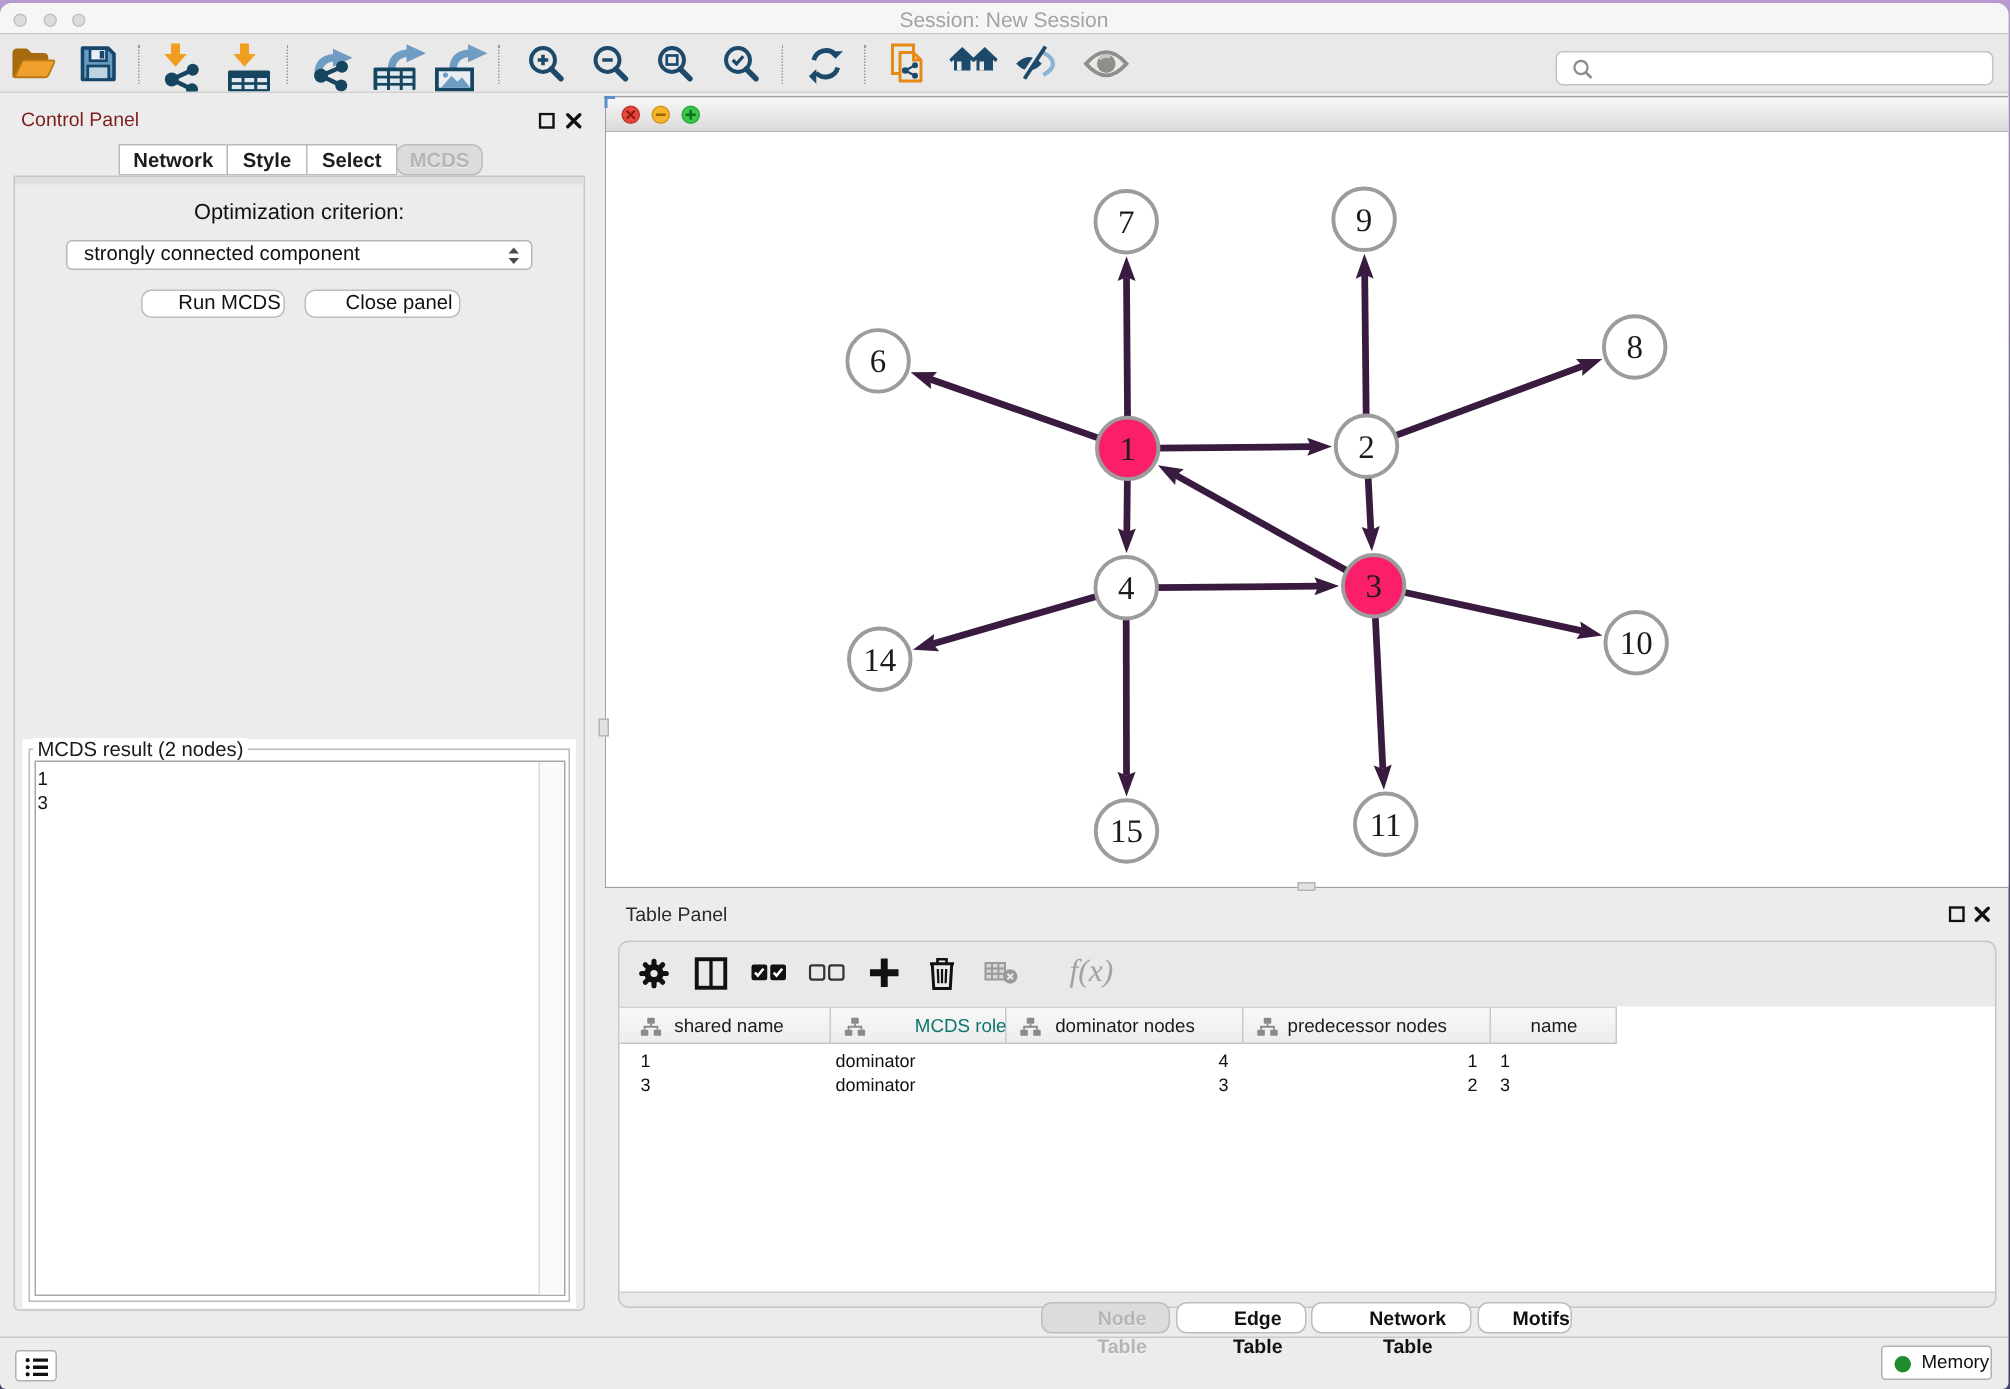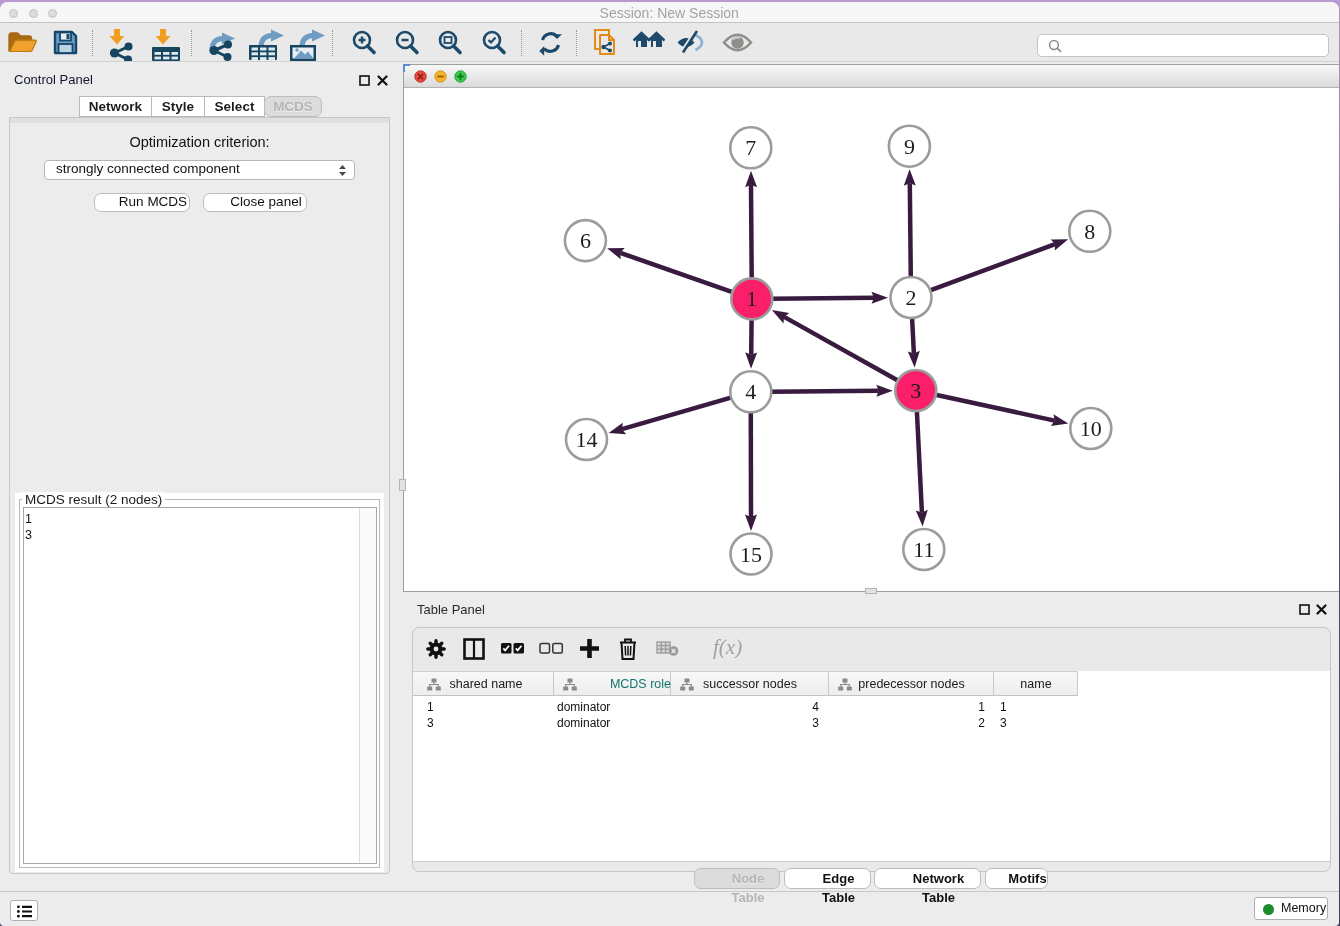--- a/index.html
+++ b/index.html
@@ -168,21 +168,21 @@
   </svg>
 
   <div class="abs" style="left:1037px;top:11px;width:292px;height:23px;background:#fff;border:1px solid #c4c4c4;border-radius:5px;">
     <svg class="ic" style="left:10px;top:4px" width="15" height="15" viewBox="0 0 15 15">
       <circle cx="6" cy="6" r="4.4" fill="none" stroke="#8b8b8b" stroke-width="1.5"></circle>
       <path d="M9.2 9.2 L13 13" stroke="#8b8b8b" stroke-width="1.7"></path>
     </svg>
   </div>
 </div>
 
-<div class="abs" style="left:14px;top:70px;font-size:13px;color:#0f172a;">Control Panel</div>
+<div class="abs" style="left:14px;top:70px;font-size:13px;color:#7f1d1d;">Control Panel</div>
 <svg class="ic" style="left:359px;top:73px" width="11" height="11" viewBox="0 0 11 11">
       <rect x="1" y="1" width="9" height="9" fill="none" stroke="#111" stroke-width="1.6"></rect>
     </svg>
 <svg class="ic" style="left:377px;top:73px" width="11" height="11" viewBox="0 0 11 11">
       <path d="M1.5 1.5 L9.5 9.5 M9.5 1.5 L1.5 9.5" stroke="#111" stroke-width="2.2" stroke-linecap="round"></path>
     </svg>
 
 <div class="abs" style="left:9px;top:115px;width:381px;height:757px;background:#ececec;border:1px solid #c6c6c6;border-radius:0 0 4px 4px;"></div>
 <div class="abs" style="left:10px;top:116px;width:379px;height:5px;background:#e0e0e0;"></div>
 
@@ -359,21 +359,21 @@
   <div class="abs" style="left:141px;top:49px;width:117px;text-align:right;font-size:12.5px;color:#0f766e;">MCDS role</div>
   <div class="abs" style="left:258px;top:44px;width:158px;height:24px;border-right:1px solid #c9c9c9;"></div>
   <svg class="ic" style="left:267px;top:50px" width="14" height="13" viewBox="0 0 14 13">
         <g fill="#8a8a8a">
           <rect x="4.5" y="0.5" width="5" height="4" rx="0.5"></rect>
           <rect x="0.2" y="8.5" width="5" height="4" rx="0.5"></rect>
           <rect x="8.8" y="8.5" width="5" height="4" rx="0.5"></rect>
         </g>
         <path d="M7 4.5 L7 6.5 M2.7 8.5 L2.7 6.5 L11.3 6.5 L11.3 8.5" fill="none" stroke="#8a8a8a" stroke-width="1.2"></path>
       </svg>
-  <div class="abs" style="left:258px;top:49px;width:158px;text-align:center;font-size:12.5px;color:#1a1a1a;">successor nodes</div>
+  <div class="abs" style="left:258px;top:49px;width:158px;text-align:center;font-size:12.5px;color:#1a1a1a;">dominator nodes</div>
   <div class="abs" style="left:416px;top:44px;width:165px;height:24px;border-right:1px solid #c9c9c9;"></div>
   <svg class="ic" style="left:425px;top:50px" width="14" height="13" viewBox="0 0 14 13">
         <g fill="#8a8a8a">
           <rect x="4.5" y="0.5" width="5" height="4" rx="0.5"></rect>
           <rect x="0.2" y="8.5" width="5" height="4" rx="0.5"></rect>
           <rect x="8.8" y="8.5" width="5" height="4" rx="0.5"></rect>
         </g>
         <path d="M7 4.5 L7 6.5 M2.7 8.5 L2.7 6.5 L11.3 6.5 L11.3 8.5" fill="none" stroke="#8a8a8a" stroke-width="1.2"></path>
       </svg>
   <div class="abs" style="left:416px;top:49px;width:165px;text-align:center;font-size:12.5px;color:#1a1a1a;">predecessor nodes</div>

